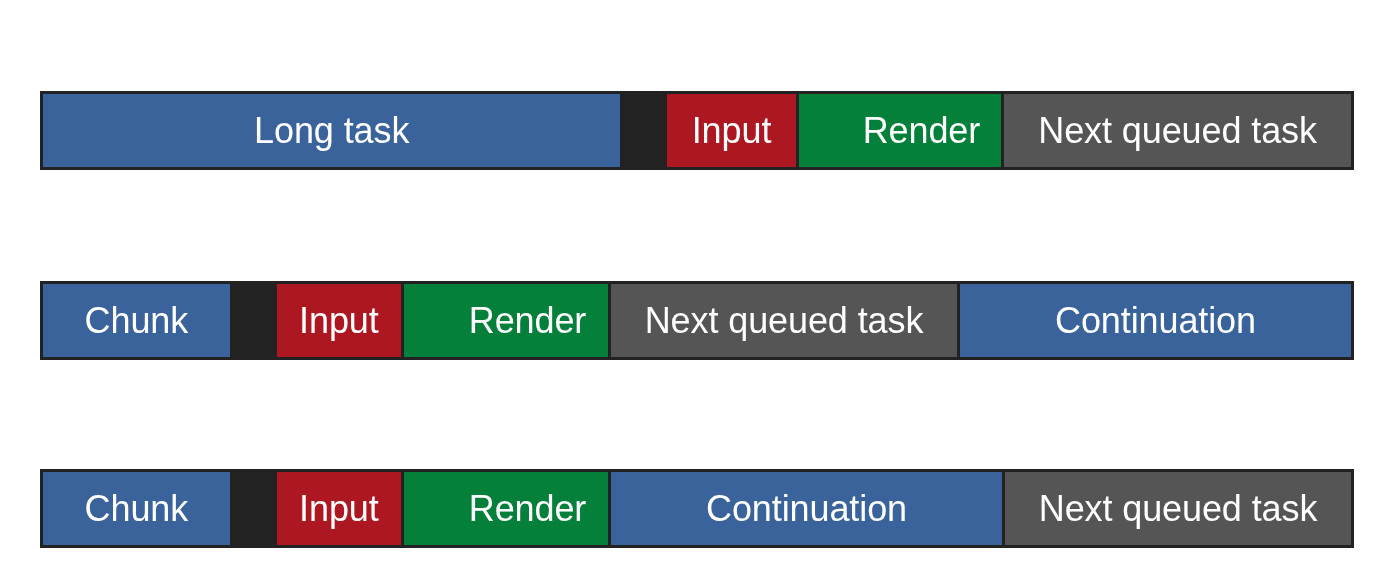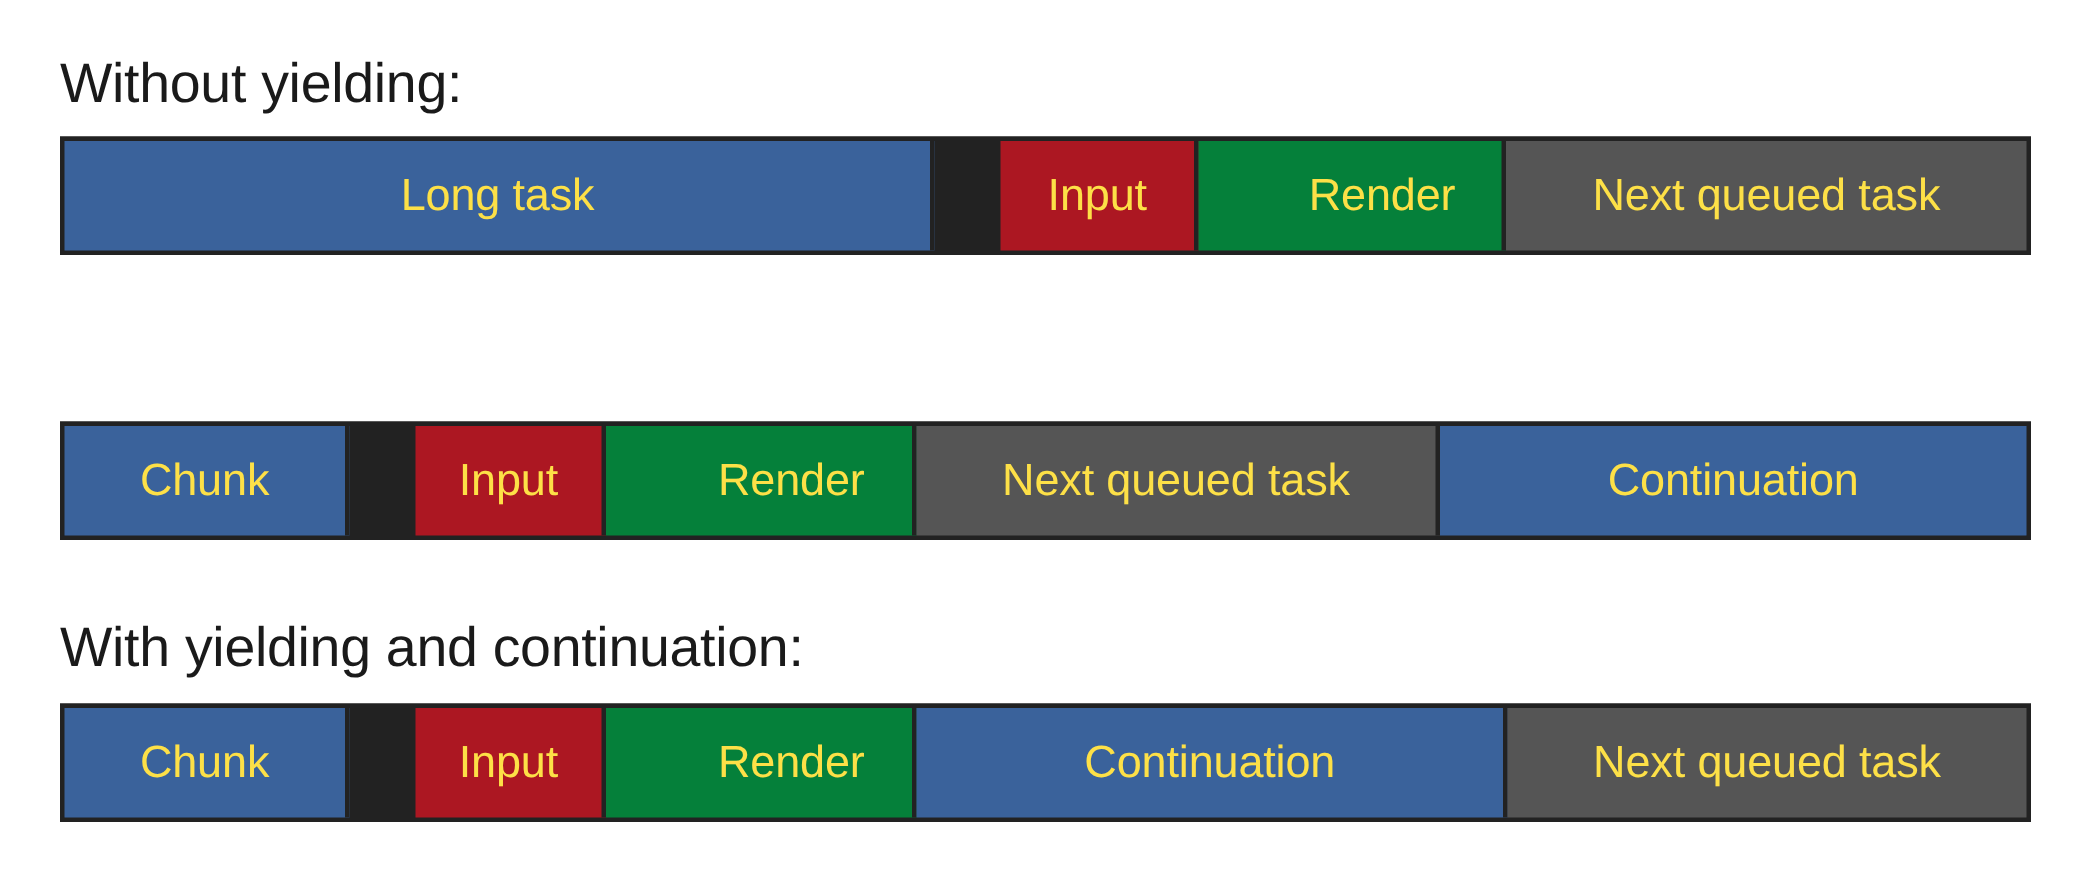--- a/index.html
+++ b/index.html
@@ -51,23 +51,23 @@
     justify-content: center;
     box-sizing: border-box;
     height: 100%;
     overflow: hidden;
     border-right: 3px solid #222222;
   }
   .segment:last-child {
     border-right: none;
   }
   .segment-label {
-    font-size: 30px;
+    font-size: 36px;
     line-height: 36px;
-    color: #fde047;
+    color: #ffffff;
     white-space: nowrap;
     letter-spacing: -0.1px;
     font-weight: 400;
   }
   .seg-blue   { background: #3A629B; }
   .seg-red    { background: #AC1722; margin-left: 44px; }
   .seg-green  { background: #05803A; padding-left: 43px; }
   .seg-gray   { background: #555555; justify-content: center; }
 
   
@@ -82,21 +82,20 @@
   #timeline-0 { top: 91px; }
   #timeline-1 { top: 91px; }
   #timeline-2 { top: 91px; }
 </style>
 </head>
 <body>
 
 <div class="page">
 
   <div class="section" id="section-0">
-    <div class="section-heading" id="heading-0">Without yielding:</div>
     <div class="timeline" id="timeline-0">
         <div class="segment seg-blue" style="flex: 626 0 0px;">
           <span class="segment-label">Long task</span>
         </div>
         <div class="segment seg-red" style="flex: 139 0 0px;">
           <span class="segment-label">Input</span>
         </div>
         <div class="segment seg-green" style="flex: 173 0 0px;">
           <span class="segment-label">Render</span>
         </div>
@@ -120,21 +119,20 @@
         <div class="segment seg-gray" style="flex: 376 0 0px;">
           <span class="segment-label">Next queued task</span>
         </div>
         <div class="segment seg-blue" style="flex: 425 0 0px;">
           <span class="segment-label">Continuation</span>
         </div>
       </div>
   </div>
 
   <div class="section" id="section-2">
-    <div class="section-heading" id="heading-2">With yielding and continuation:</div>
     <div class="timeline" id="timeline-2">
         <div class="segment seg-blue" style="flex: 203 0 0px;">
           <span class="segment-label">Chunk</span>
         </div>
         <div class="segment seg-red" style="flex: 135 0 0px;">
           <span class="segment-label">Input</span>
         </div>
         <div class="segment seg-green" style="flex: 175 0 0px;">
           <span class="segment-label">Render</span>
         </div>

